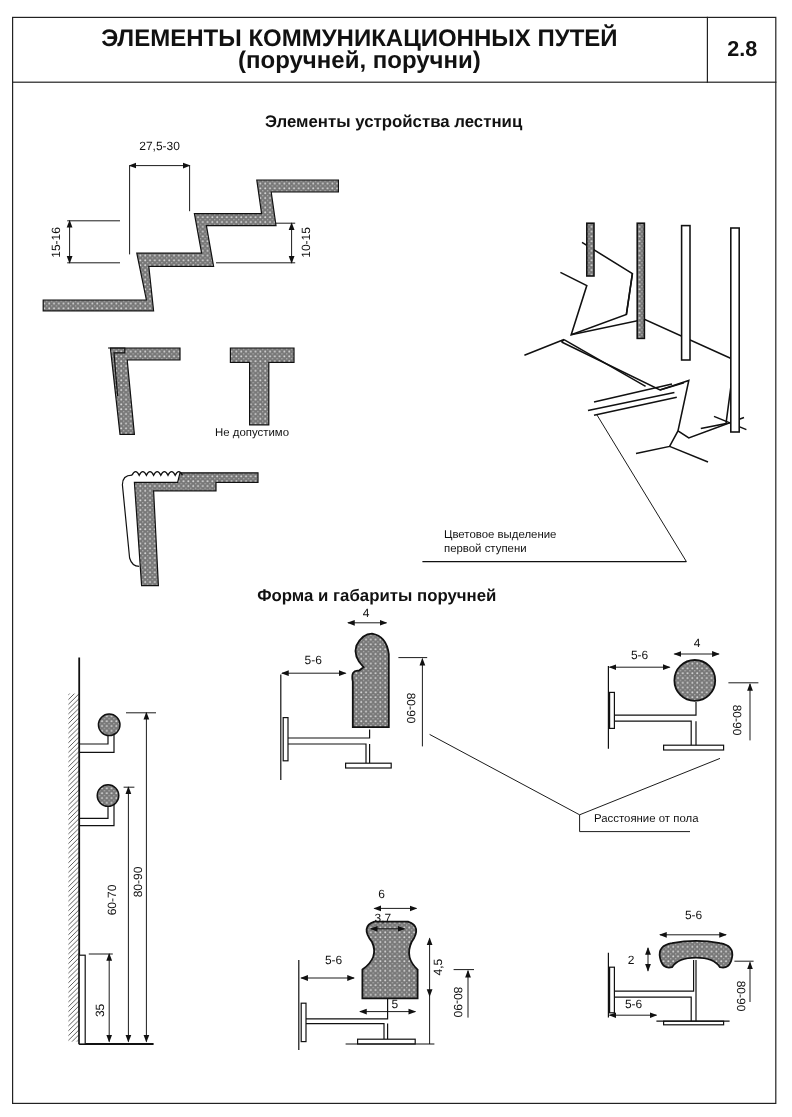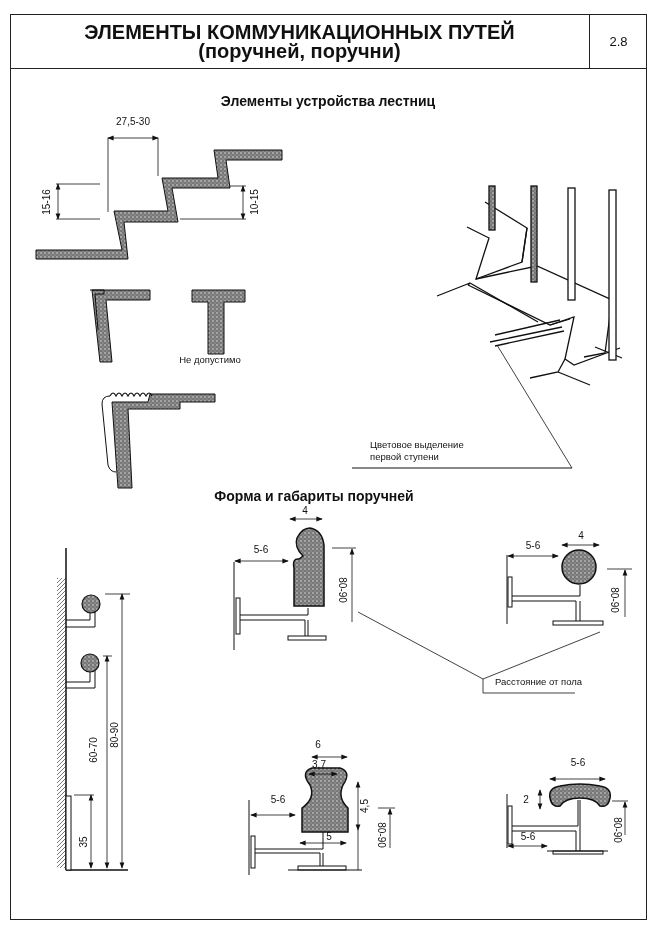--- a/index.html
+++ b/index.html
@@ -1,20 +1,20 @@
 <!DOCTYPE html>
 <html><head>
 <meta charset="utf-8">
 <style>
   html, body { margin:0; padding:0; background:#fff; }
   body { width:660px; height:931px; position:relative; overflow:hidden; font-family:"Liberation Sans", sans-serif; color:#111; }
   .frame { position:absolute; left:10px; top:14px; width:637px; height:906px; border:1.5px solid #222; box-sizing:border-box; }
   .hdr { position:absolute; left:10px; top:14px; width:637px; height:55px; border-bottom:1.5px solid #222; box-sizing:border-box; }
   .hdr-title { position:absolute; left:0; top:0; width:580px; height:55px; display:flex; flex-direction:column; align-items:center; justify-content:center; font-weight:bold; font-size:20px; line-height:19px; border-right:1.5px solid #222; box-sizing:border-box; }
-  .hdr-num { position:absolute; left:580px; top:0; width:57px; height:55px; display:flex; align-items:center; justify-content:center; font-weight:normal; font-size:13px; }
+  .hdr-num { position:absolute; left:580px; top:0; width:57px; height:55px; display:flex; align-items:center; justify-content:center; font-weight:bold; font-size:18px; }
   svg { position:absolute; left:0; top:0; }
   .t { font-family:"Liberation Sans", sans-serif; fill:#111; }
   .sec { font-weight:bold; font-size:14px; }
   .lbl { font-size:9.5px; }
   .dim { font-size:10px; }
 </style>
 </head>
 <body>
 
 <div class="frame"></div>

